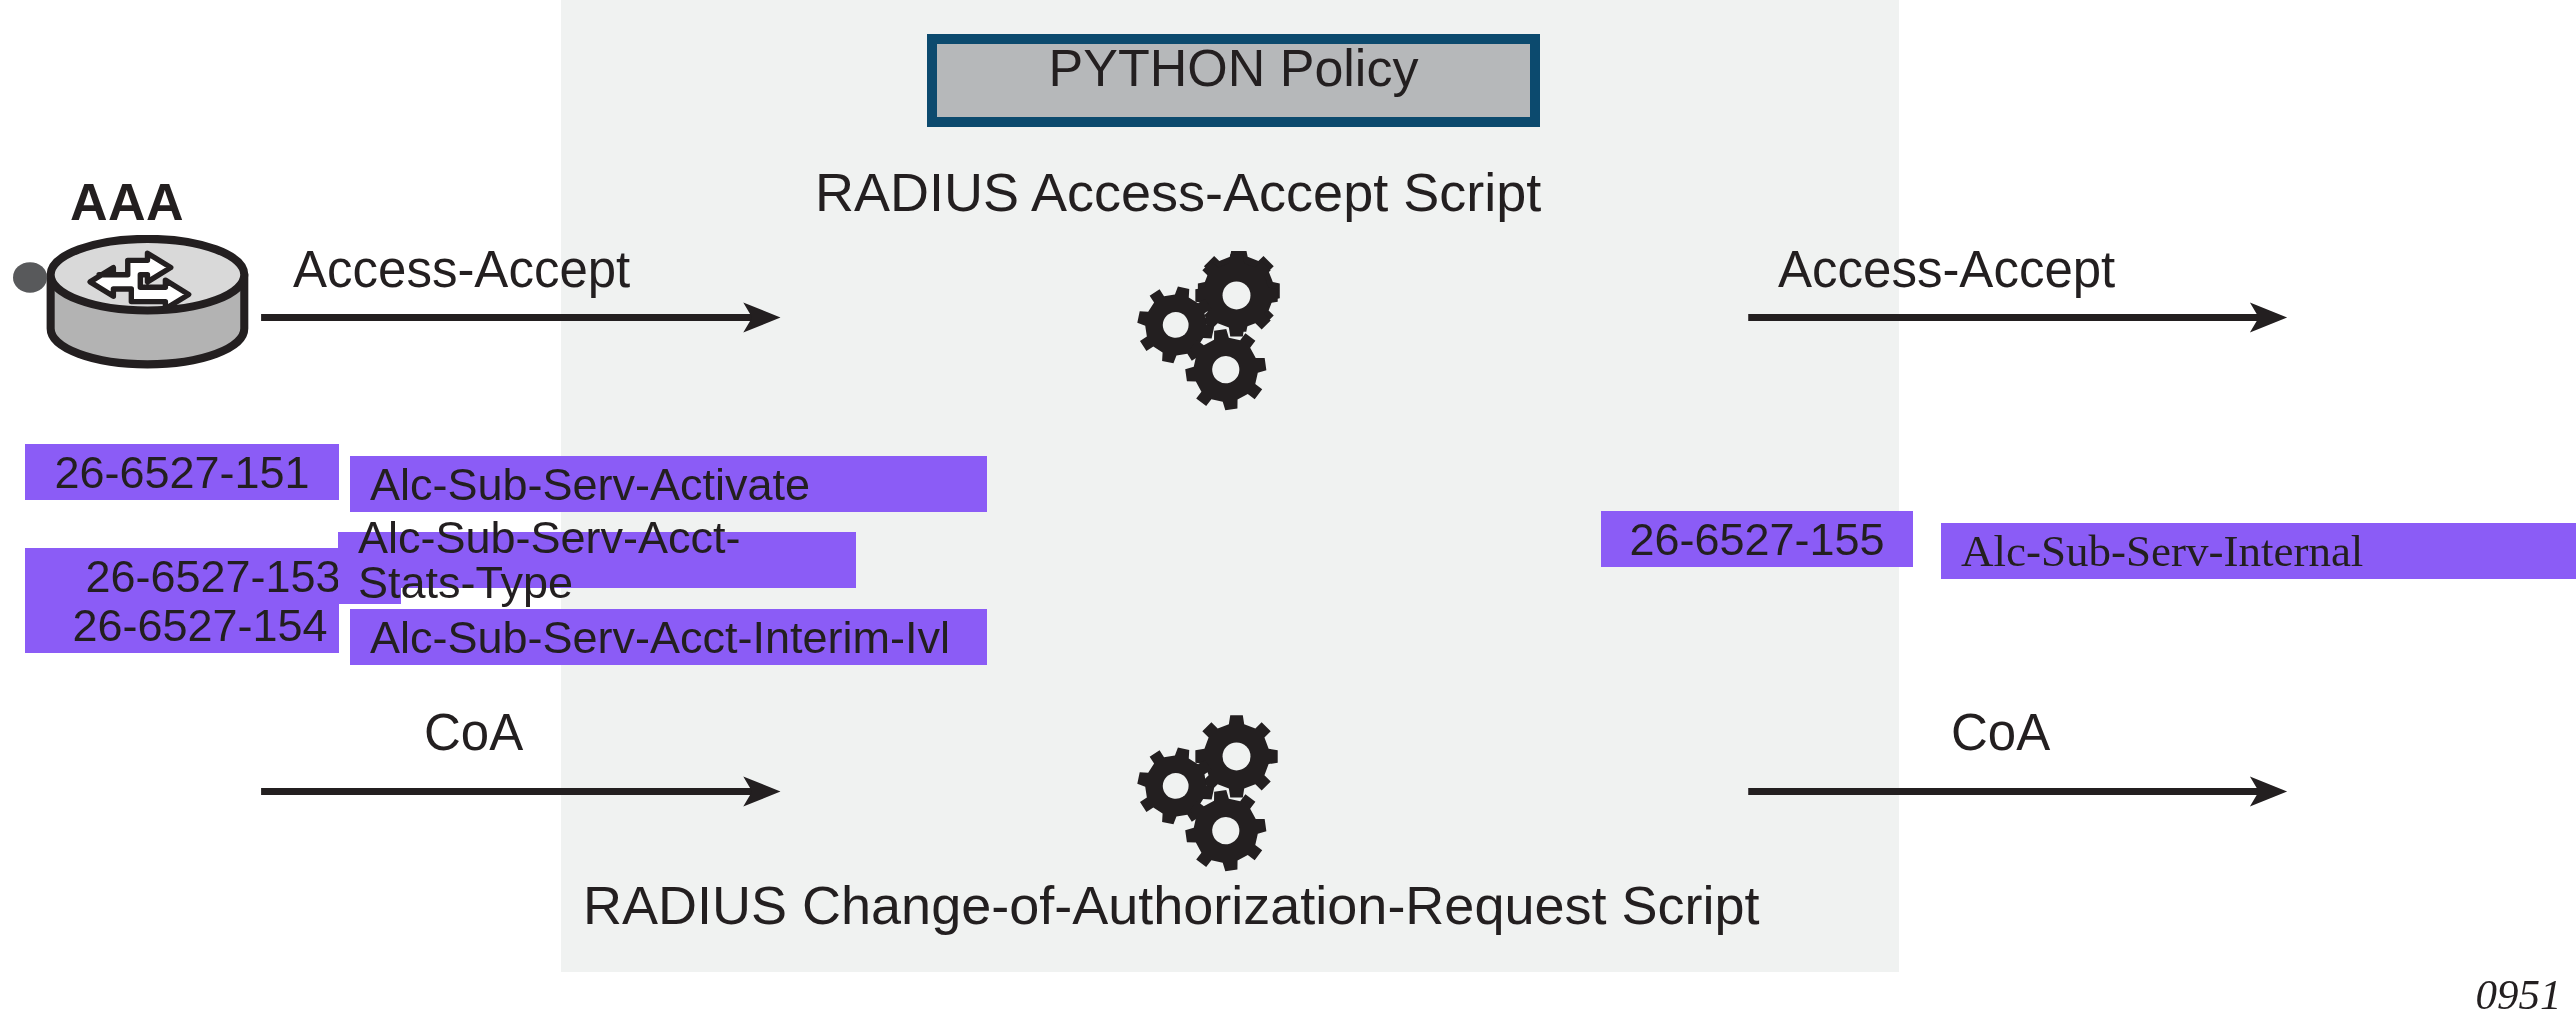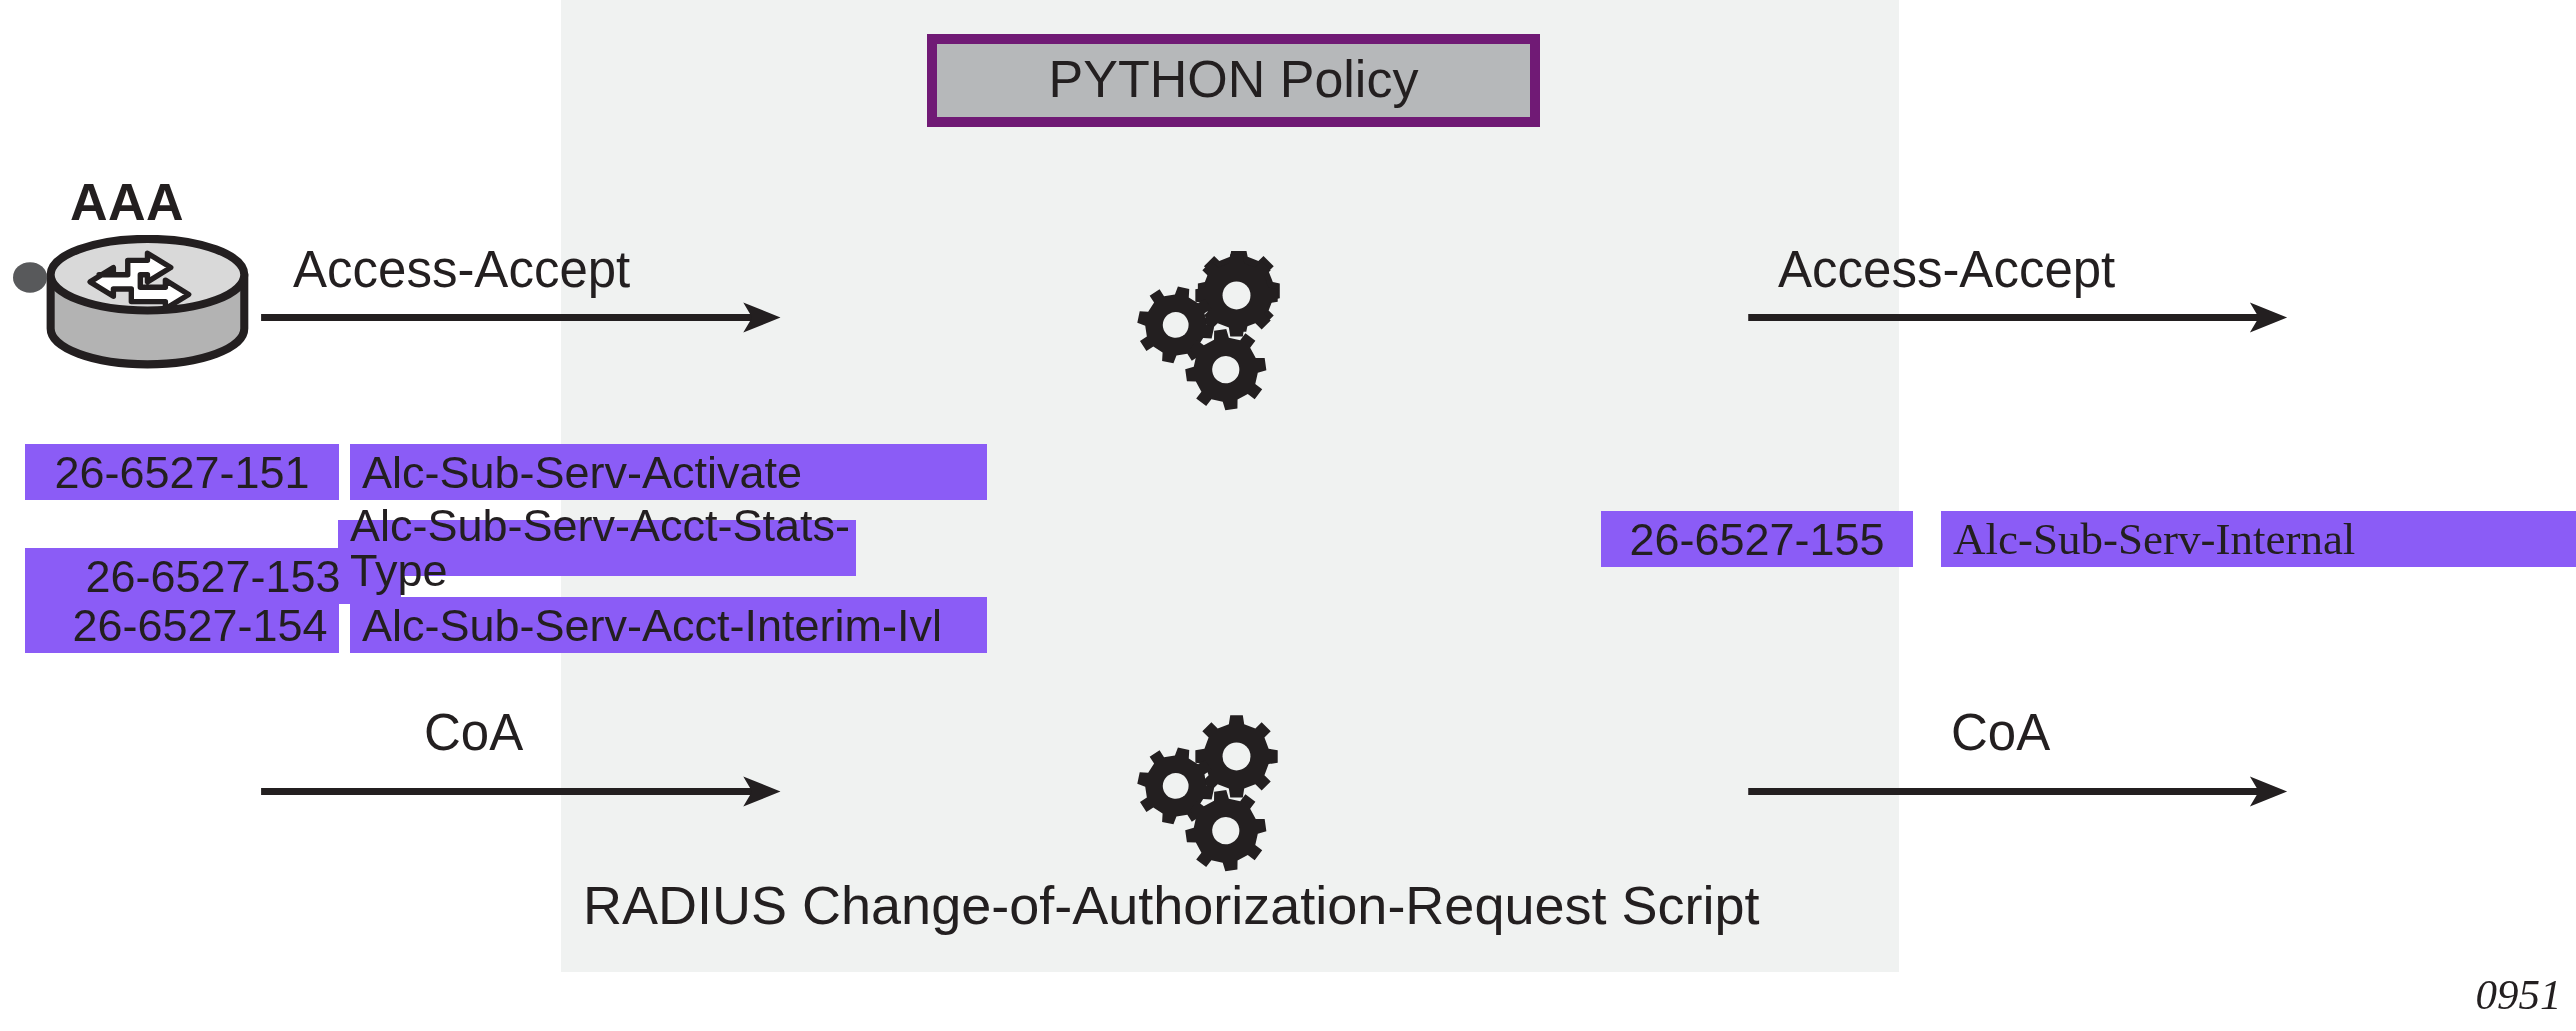--- a/index.html
+++ b/index.html
@@ -48,24 +48,24 @@
   }
 
   
   .policy-box {
     position: absolute;
     left: 927px;
     top: 34px;
     width: 613px;
     height: 93px;
     background: #b6b8ba;
-    border: 10px solid #701a75;
+    border: 10px solid #0c4a6e;
     box-sizing: border-box;
     display: flex;
-    align-items: center;
+    align-items: flex-start;
     justify-content: center;
   }
   .policy-box .label {
     font-size: 52px;
     color: #231f20;
     line-height: 1;
     position: relative;
     top: -1.8px;
   }
 
@@ -78,21 +78,22 @@
     display: flex;
     align-items: center;
     height: 56px;
     box-sizing: border-box;
     line-height: 1;
   }
   .chip.code {
     justify-content: center;
   }
   .chip.name {
-    padding-left: 12px;
+    padding-left: 20px;
+    margin-top: 12px;
   }
 
   
   .arrow-svg {
     position: absolute;
     overflow: visible;
   }
 
   
   .gears {
@@ -144,20 +145,21 @@
   <div class="txt t-arrowlabel" style="left:293px; top:244px;">Access-Accept</div>
   <svg class="arrow-svg" style="left:258px; top:298px;" width="538" height="39" viewBox="0 0 600 44">
     <line x1="0" y1="22" x2="556" y2="22" stroke="#231f20" stroke-width="8"></line>
     <path d="M 586 22 L 544 5 L 554 22 L 544 39 Z" fill="#231f20"></path>
   </svg>
 
   <div class="policy-box">
     <span class="label">PYTHON Policy</span>
   </div>
 
+  <div class="txt t-head" style="left:815px; top:165px;">RADIUS Access-Accept Script</div>
 
   <div class="gears" style="left:1118px; top:251px; width:179px; height:162px;">
     <svg width="179" height="162" viewBox="0 0 200 180" xmlns="http://www.w3.org/2000/svg">
       <g fill="#231f20">
 
         <g transform="translate(135,44)">
           <path d="M -16 -49 L 16 -49 L 19 -34 L 42 -25 L 53 -36 L 75 -14 L 64 -3
                    L 73 20 L 88 23 L 88 55 L 73 58 L 64 81 L 75 92 L 53 114 L 42 103
                    L 19 112 L 16 127 L -16 127 L -19 112 L -42 103 L -53 114 L -75 92
                    L -64 81 L -73 58 L -88 55 L -88 23 L -73 20 L -64 -3 L -75 -14

